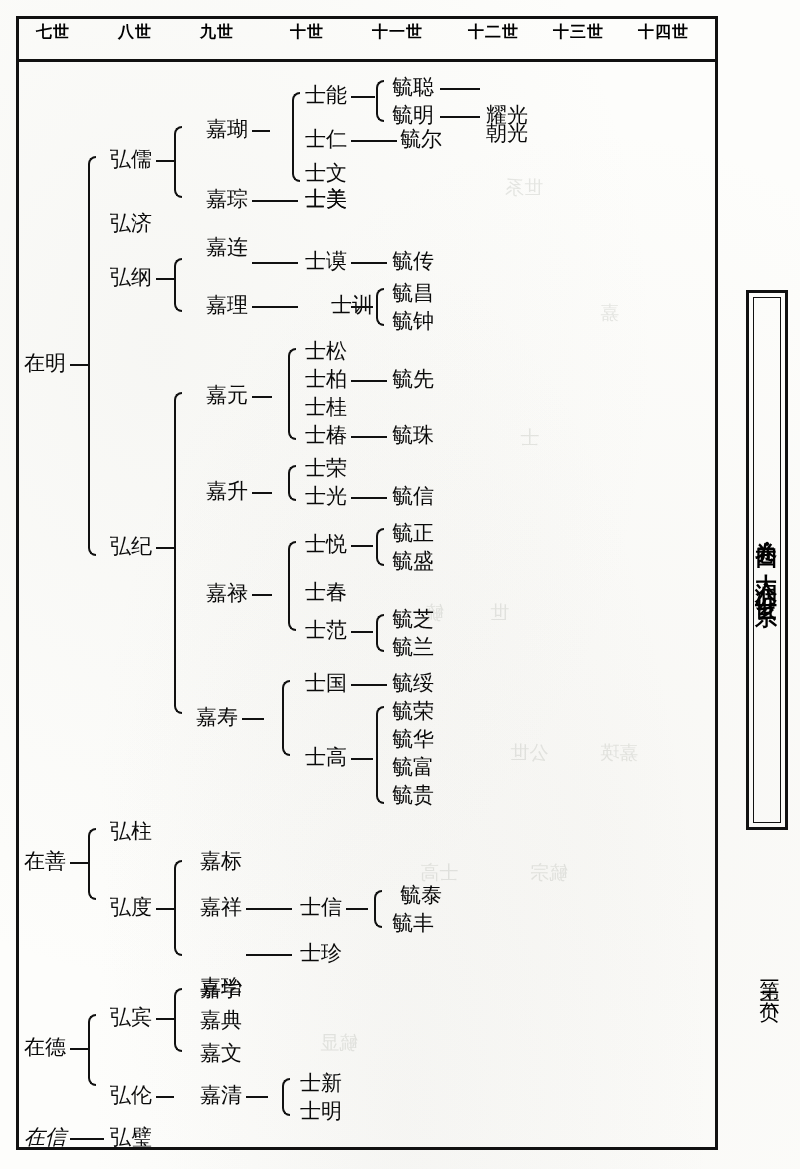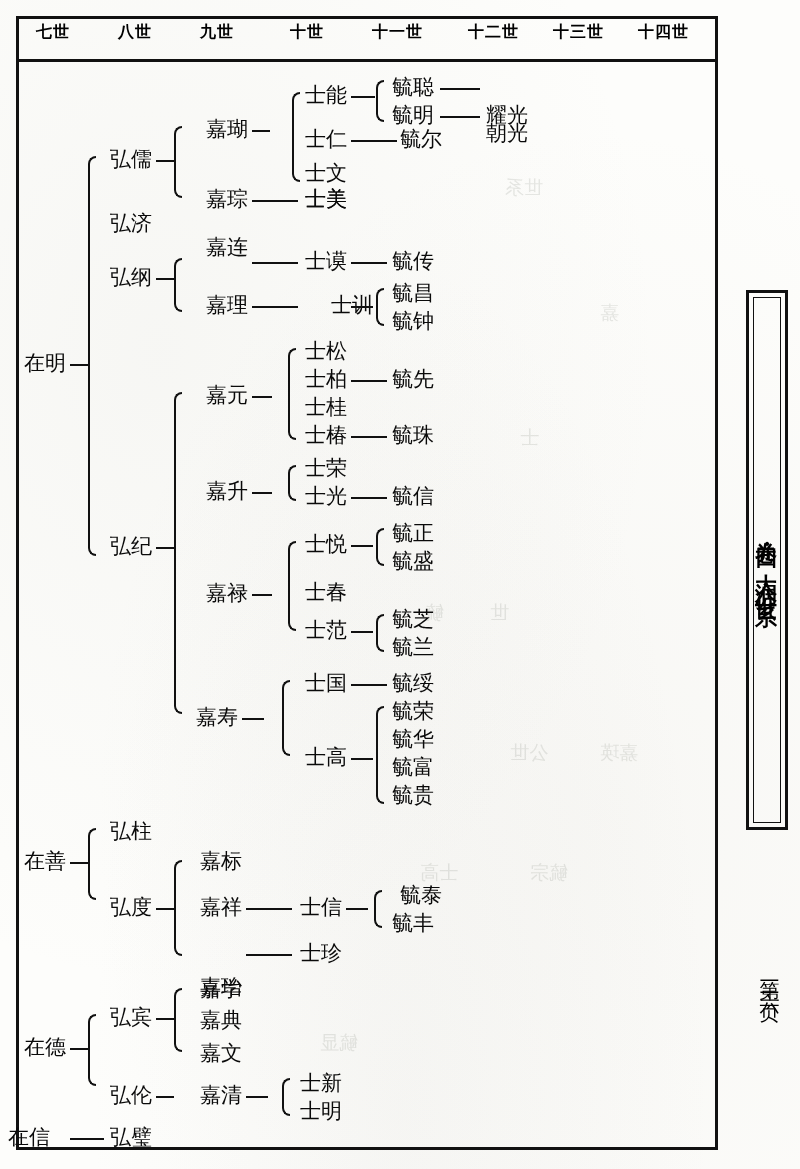--- a/index.html
+++ b/index.html
@@ -297,21 +297,21 @@
   <div class="nm" style="left:200px; top:976px;">嘉珆</div>
   <div class="nm" style="left:200px; top:1009px;">嘉典</div>
   <div class="nm" style="left:200px; top:1042px;">嘉文</div>
 
   <div class="nm" style="left:200px; top:1084px;">嘉清</div>
   <div class="dash" style="left:246px; top:1096px; width:22px;"></div>
   <div class="brace" style="left:282px; top:1078px; height:38px;"></div>
   <div class="nm" style="left:300px; top:1072px;">士新</div>
   <div class="nm" style="left:300px; top:1100px;">士明</div>
 
-  <div class="nm" style="left:8px; top:1126px;">在信</div>
+  <div class="nm" style="left:24px; top:1126px;font-style:italic;">在信</div>
   <div class="dash" style="left:70px; top:1138px; width:34px;"></div>
   <div class="nm" style="left:110px; top:1126px;">弘璧</div>
 
   <div id="cartouche">
     <div id="cartouche-inner">
       <div id="vol-title">卷四·大润公世系</div>
     </div>
   </div>
 
   <div id="page-number">第一六一页</div>

